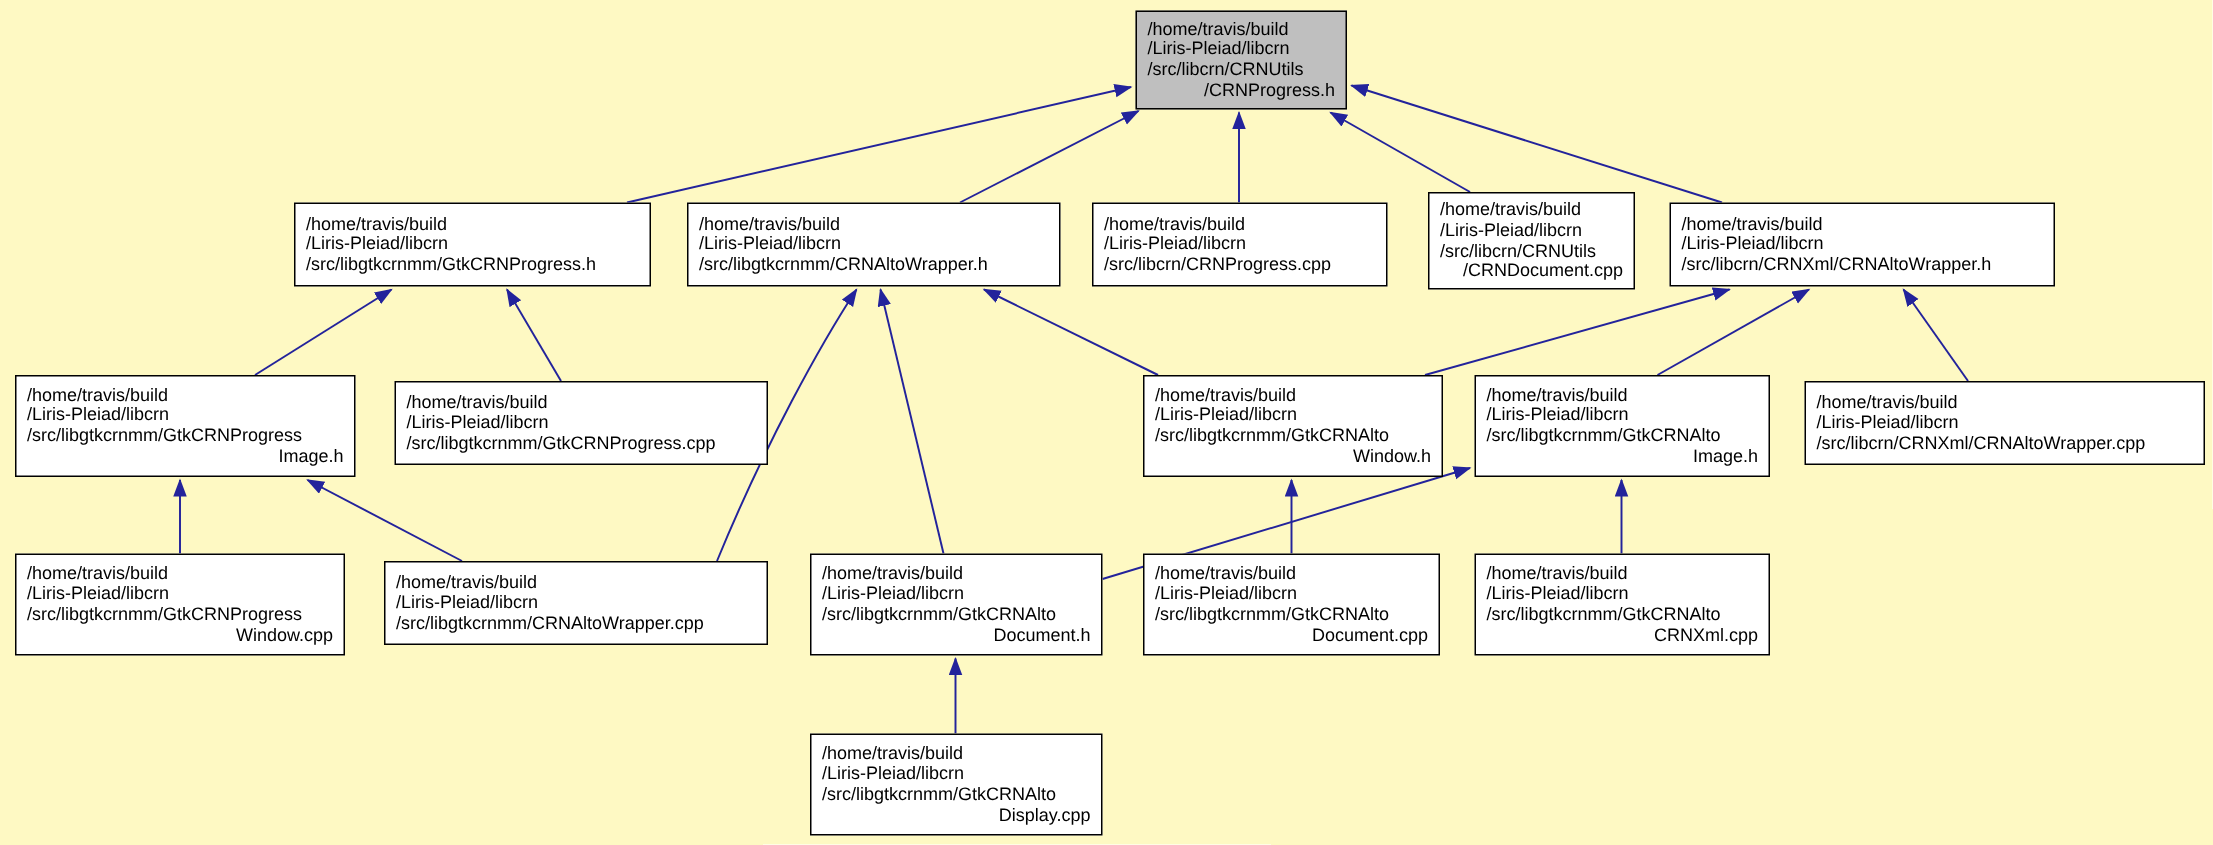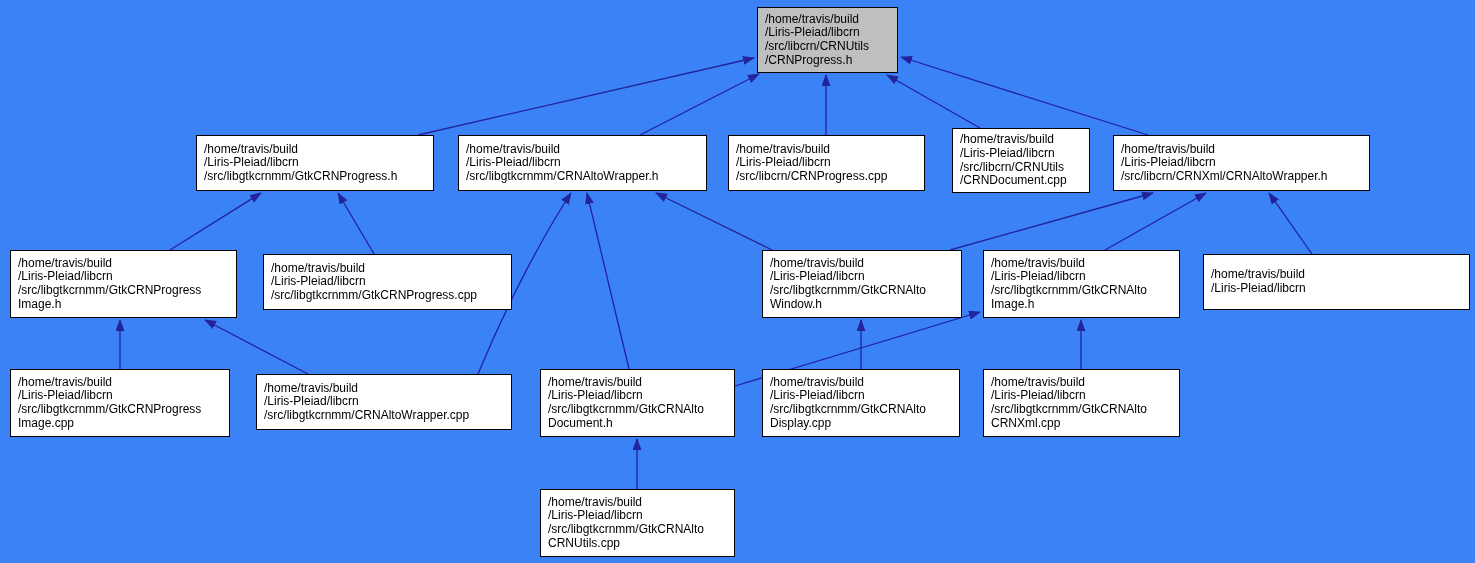--- a/index.html
+++ b/index.html
@@ -18,27 +18,27 @@
     border:1px solid #000000;
     background:#ffffff;
     color:#000000;
     display:flex;flex-direction:column;justify-content:center;
     padding:2px 7px;
     font-size:12px;line-height:13.6px;
     white-space:nowrap;
     cursor:pointer;
   }
   .node .line{text-align:left;}
-  .node.wrap-last .line:last-child{text-align:left;}
+  .node.wrap-last .line:last-child{text-align:right;}
   .node.root{background:#bfbfbf;cursor:default;}
 </style>
 </head>
 <body>
 
-<div class="canvas" style="background: #3b82f6;">
+<div class="canvas" style="background: #fef9c3;">
   <svg class="edge-layer" xmlns="http://www.w3.org/2000/svg">
     <defs>
       <marker id="arrowhead" markerUnits="userSpaceOnUse" markerWidth="13" markerHeight="10" refX="11" refY="4.5" orient="auto">
         <path id="arrowhead-path" d="M0,0 L12,4.5 L0,9 z" fill="#23239b"></path>
       </marker>
     </defs>
     <g id="edges-group">
         <path d="M418,135 L754,58" class="edge" marker-end="url(#arrowhead)" style="stroke: rgb(35, 35, 155);"></path>
         <path d="M640,135 L759,74" class="edge" marker-end="url(#arrowhead)" style="stroke: rgb(35, 35, 155);"></path>
         <path d="M826,135 L826,75" class="edge" marker-end="url(#arrowhead)" style="stroke: rgb(35, 35, 155);"></path>
@@ -112,50 +112,51 @@
       </div>
       <div class="node wrap-last" style="left: 983px; top: 250px; width: 197px; height: 68px; border-color: rgb(0, 0, 0); background: rgb(255, 255, 255); color: rgb(0, 0, 0);">
         <div class="line">/home/travis/build</div>
         <div class="line">/Liris-Pleiad/libcrn</div>
         <div class="line">/src/libgtkcrnmm/GtkCRNAlto</div>
         <div class="line">Image.h</div>
       </div>
       <div class="node" style="left: 1203px; top: 254px; width: 267px; height: 56px; border-color: rgb(0, 0, 0); background: rgb(255, 255, 255); color: rgb(0, 0, 0);">
         <div class="line">/home/travis/build</div>
         <div class="line">/Liris-Pleiad/libcrn</div>
+        <div class="line">/src/libcrn/CRNXml/CRNAltoWrapper.cpp</div>
       </div>
       <div class="node wrap-last" style="left: 10px; top: 369px; width: 220px; height: 68px; border-color: rgb(0, 0, 0); background: rgb(255, 255, 255); color: rgb(0, 0, 0);">
         <div class="line">/home/travis/build</div>
         <div class="line">/Liris-Pleiad/libcrn</div>
         <div class="line">/src/libgtkcrnmm/GtkCRNProgress</div>
-        <div class="line">Image.cpp</div>
+        <div class="line">Window.cpp</div>
       </div>
       <div class="node" style="left: 256px; top: 374px; width: 256px; height: 56px; border-color: rgb(0, 0, 0); background: rgb(255, 255, 255); color: rgb(0, 0, 0);">
         <div class="line">/home/travis/build</div>
         <div class="line">/Liris-Pleiad/libcrn</div>
         <div class="line">/src/libgtkcrnmm/CRNAltoWrapper.cpp</div>
       </div>
       <div class="node wrap-last" style="left: 540px; top: 369px; width: 195px; height: 68px; border-color: rgb(0, 0, 0); background: rgb(255, 255, 255); color: rgb(0, 0, 0);">
         <div class="line">/home/travis/build</div>
         <div class="line">/Liris-Pleiad/libcrn</div>
         <div class="line">/src/libgtkcrnmm/GtkCRNAlto</div>
         <div class="line">Document.h</div>
       </div>
       <div class="node wrap-last" style="left: 762px; top: 369px; width: 198px; height: 68px; border-color: rgb(0, 0, 0); background: rgb(255, 255, 255); color: rgb(0, 0, 0);">
         <div class="line">/home/travis/build</div>
         <div class="line">/Liris-Pleiad/libcrn</div>
         <div class="line">/src/libgtkcrnmm/GtkCRNAlto</div>
-        <div class="line">Display.cpp</div>
+        <div class="line">Document.cpp</div>
       </div>
       <div class="node wrap-last" style="left: 983px; top: 369px; width: 197px; height: 68px; border-color: rgb(0, 0, 0); background: rgb(255, 255, 255); color: rgb(0, 0, 0);">
         <div class="line">/home/travis/build</div>
         <div class="line">/Liris-Pleiad/libcrn</div>
         <div class="line">/src/libgtkcrnmm/GtkCRNAlto</div>
         <div class="line">CRNXml.cpp</div>
       </div>
       <div class="node wrap-last" style="left: 540px; top: 489px; width: 195px; height: 68px; border-color: rgb(0, 0, 0); background: rgb(255, 255, 255); color: rgb(0, 0, 0);">
         <div class="line">/home/travis/build</div>
         <div class="line">/Liris-Pleiad/libcrn</div>
         <div class="line">/src/libgtkcrnmm/GtkCRNAlto</div>
-        <div class="line">CRNUtils.cpp</div>
+        <div class="line">Display.cpp</div>
       </div>
     </div>
 </div>
 
 </body></html>

